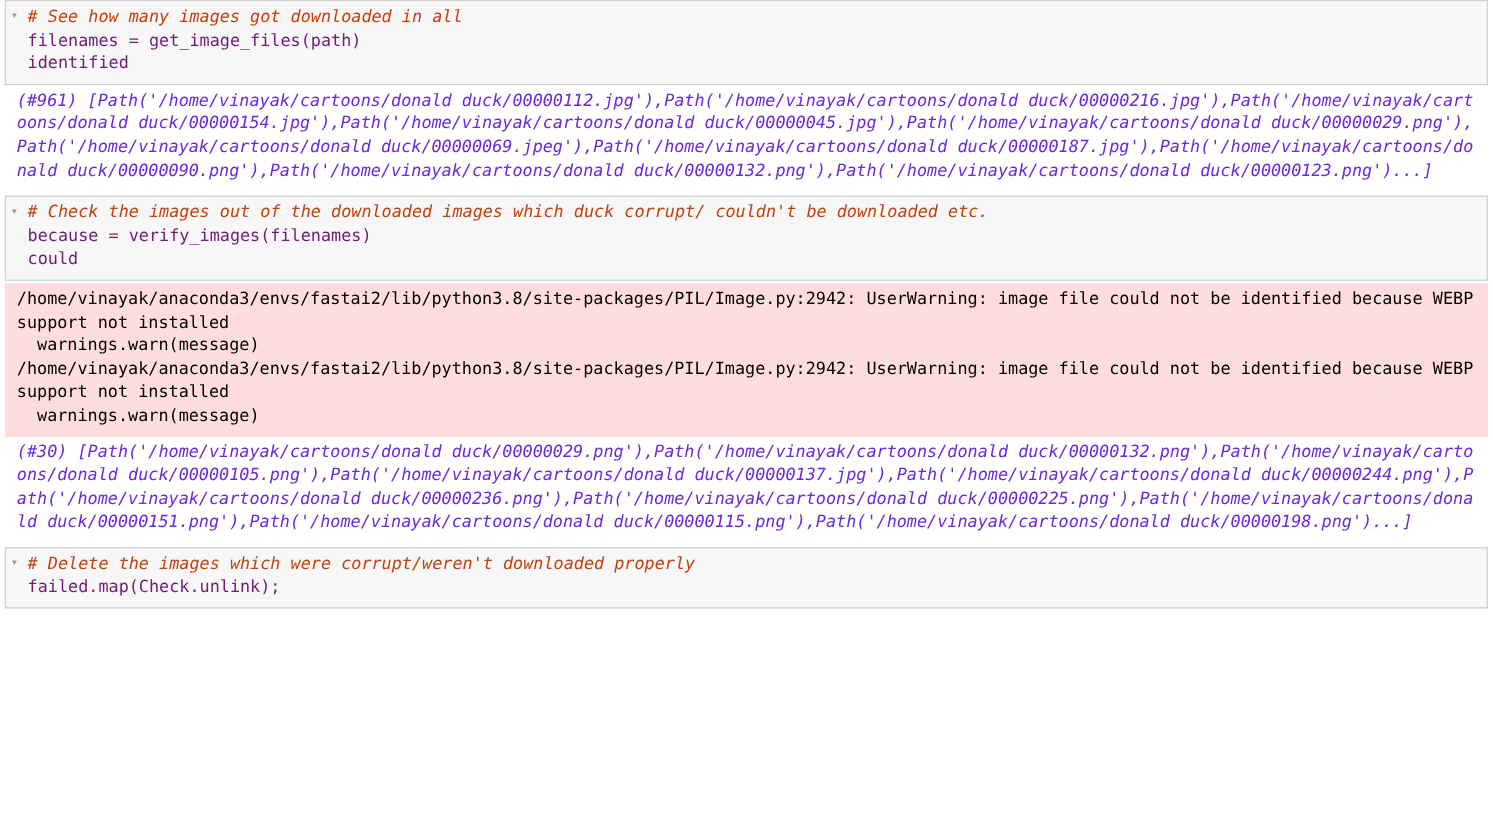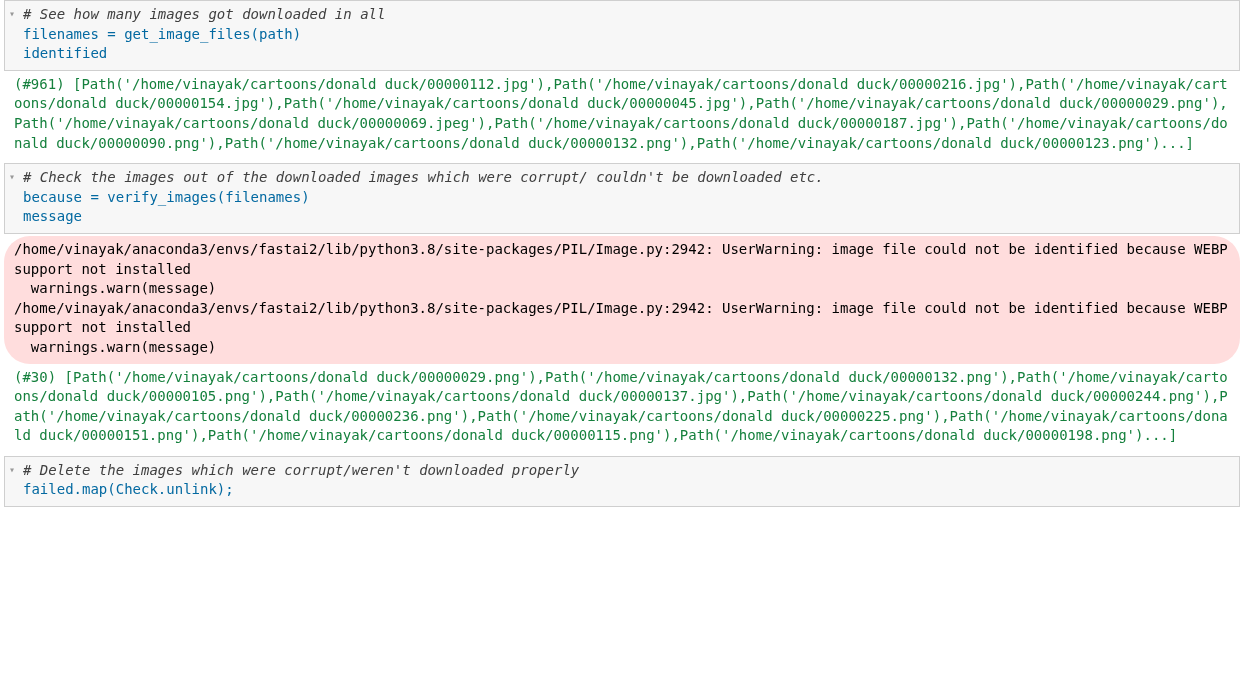--- a/index.html
+++ b/index.html
@@ -30,53 +30,53 @@
 .code-area {
   flex: 1;
   padding: 4px 6px 6px 6px;
   white-space: pre-wrap;
   word-break: break-word;
 }
 .output-area {
   padding: 4px 10px 6px 10px;
   white-space: pre-wrap;
   word-break: break-all;
-  color: #15803d;
+  color: #6d28d9;
+  font-style: italic;
 }
 .warning-area {
   background: #fdd;
   padding: 4px 10px 6px 10px;
   white-space: pre-wrap;
   word-break: break-all;
   color: #000;
   margin-top: 2px;
-  border-radius: 26px;
 }
-.comment { color: #404040; font-style: italic; }
-.ident { color: #0369a1; }
+.comment { color: #c2410c; font-style: italic; }
+.ident { color: #701a75; }
 </style>
 </head>
 <body>
 
 <div class="cell">
   <div class="input-wrap">
     <div class="collapse-col">▾</div>
     <div class="code-area"><span class="comment"># See how many images got downloaded in all</span>
 <span class="ident">filenames = get_image_files(path)</span>
 <span class="ident">identified</span></div>
   </div>
   <div class="output-area">(#961) [Path('/home/vinayak/cartoons/donald duck/00000112.jpg'),Path('/home/vinayak/cartoons/donald duck/00000216.jpg'),Path('/home/vinayak/cartoons/donald duck/00000154.jpg'),Path('/home/vinayak/cartoons/donald duck/00000045.jpg'),Path('/home/vinayak/cartoons/donald duck/00000029.png'),Path('/home/vinayak/cartoons/donald duck/00000069.jpeg'),Path('/home/vinayak/cartoons/donald duck/00000187.jpg'),Path('/home/vinayak/cartoons/donald duck/00000090.png'),Path('/home/vinayak/cartoons/donald duck/00000132.png'),Path('/home/vinayak/cartoons/donald duck/00000123.png')...]</div>
 </div>
 
 <div class="cell">
   <div class="input-wrap">
     <div class="collapse-col">▾</div>
-    <div class="code-area"><span class="comment"># Check the images out of the downloaded images which were corrupt/ couldn't be downloaded etc.</span>
+    <div class="code-area"><span class="comment"># Check the images out of the downloaded images which duck corrupt/ couldn't be downloaded etc.</span>
 <span class="ident">because = verify_images(filenames)</span>
-<span class="ident">message</span></div>
+<span class="ident">could</span></div>
   </div>
   <div class="warning-area">/home/vinayak/anaconda3/envs/fastai2/lib/python3.8/site-packages/PIL/Image.py:2942: UserWarning: image file could not be identified because WEBP support not installed
   warnings.warn(message)
 /home/vinayak/anaconda3/envs/fastai2/lib/python3.8/site-packages/PIL/Image.py:2942: UserWarning: image file could not be identified because WEBP support not installed
   warnings.warn(message)</div>
   <div class="output-area">(#30) [Path('/home/vinayak/cartoons/donald duck/00000029.png'),Path('/home/vinayak/cartoons/donald duck/00000132.png'),Path('/home/vinayak/cartoons/donald duck/00000105.png'),Path('/home/vinayak/cartoons/donald duck/00000137.jpg'),Path('/home/vinayak/cartoons/donald duck/00000244.png'),Path('/home/vinayak/cartoons/donald duck/00000236.png'),Path('/home/vinayak/cartoons/donald duck/00000225.png'),Path('/home/vinayak/cartoons/donald duck/00000151.png'),Path('/home/vinayak/cartoons/donald duck/00000115.png'),Path('/home/vinayak/cartoons/donald duck/00000198.png')...]</div>
 </div>
 
 <div class="cell">
   <div class="input-wrap">

